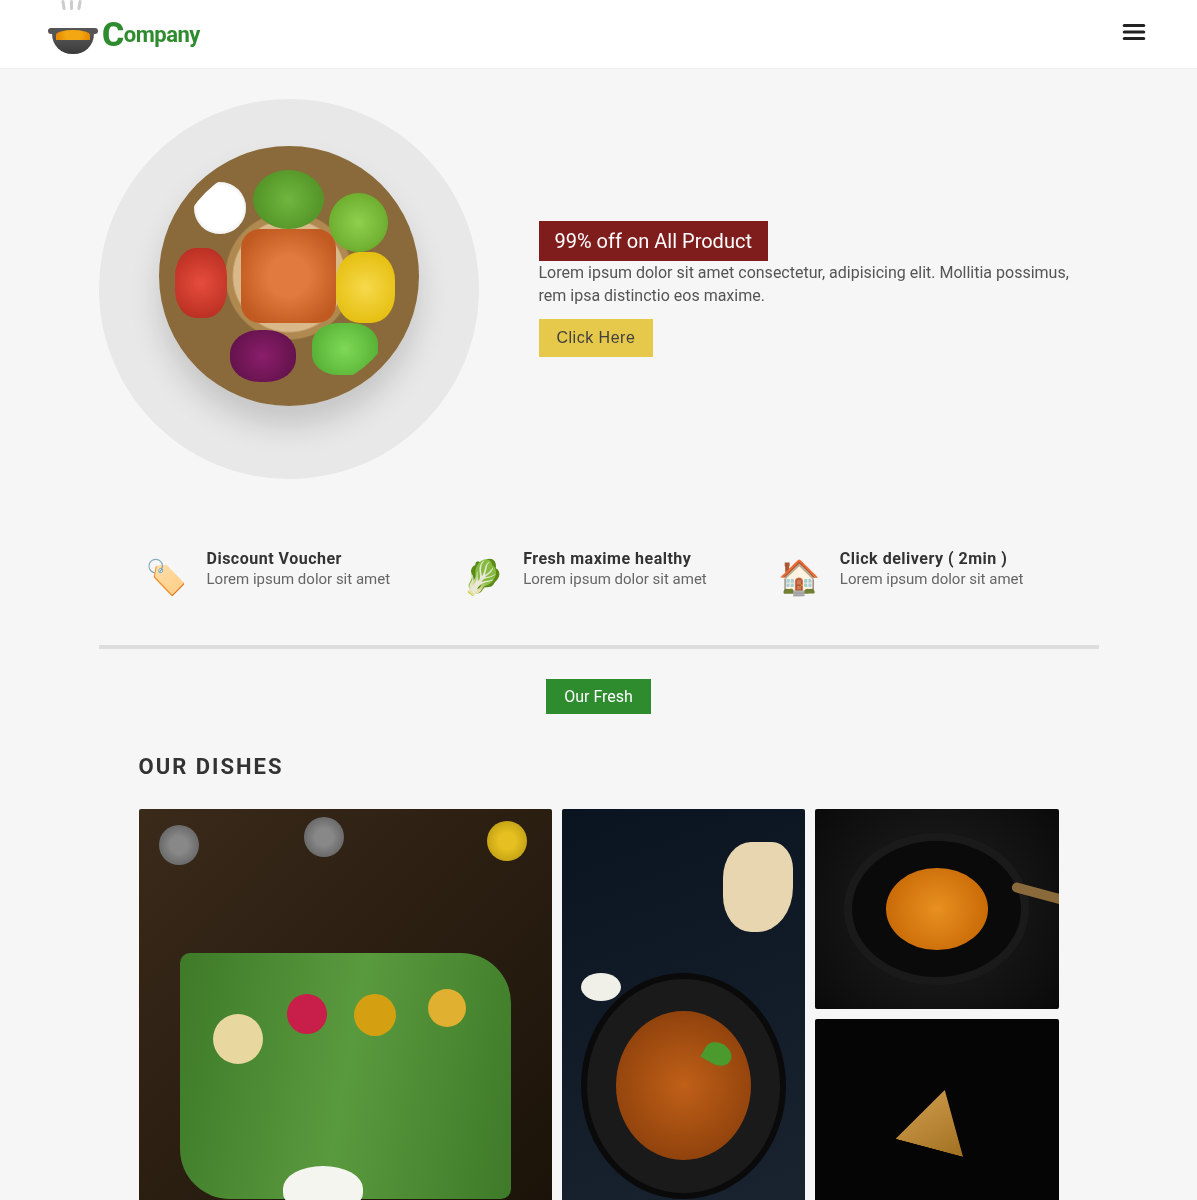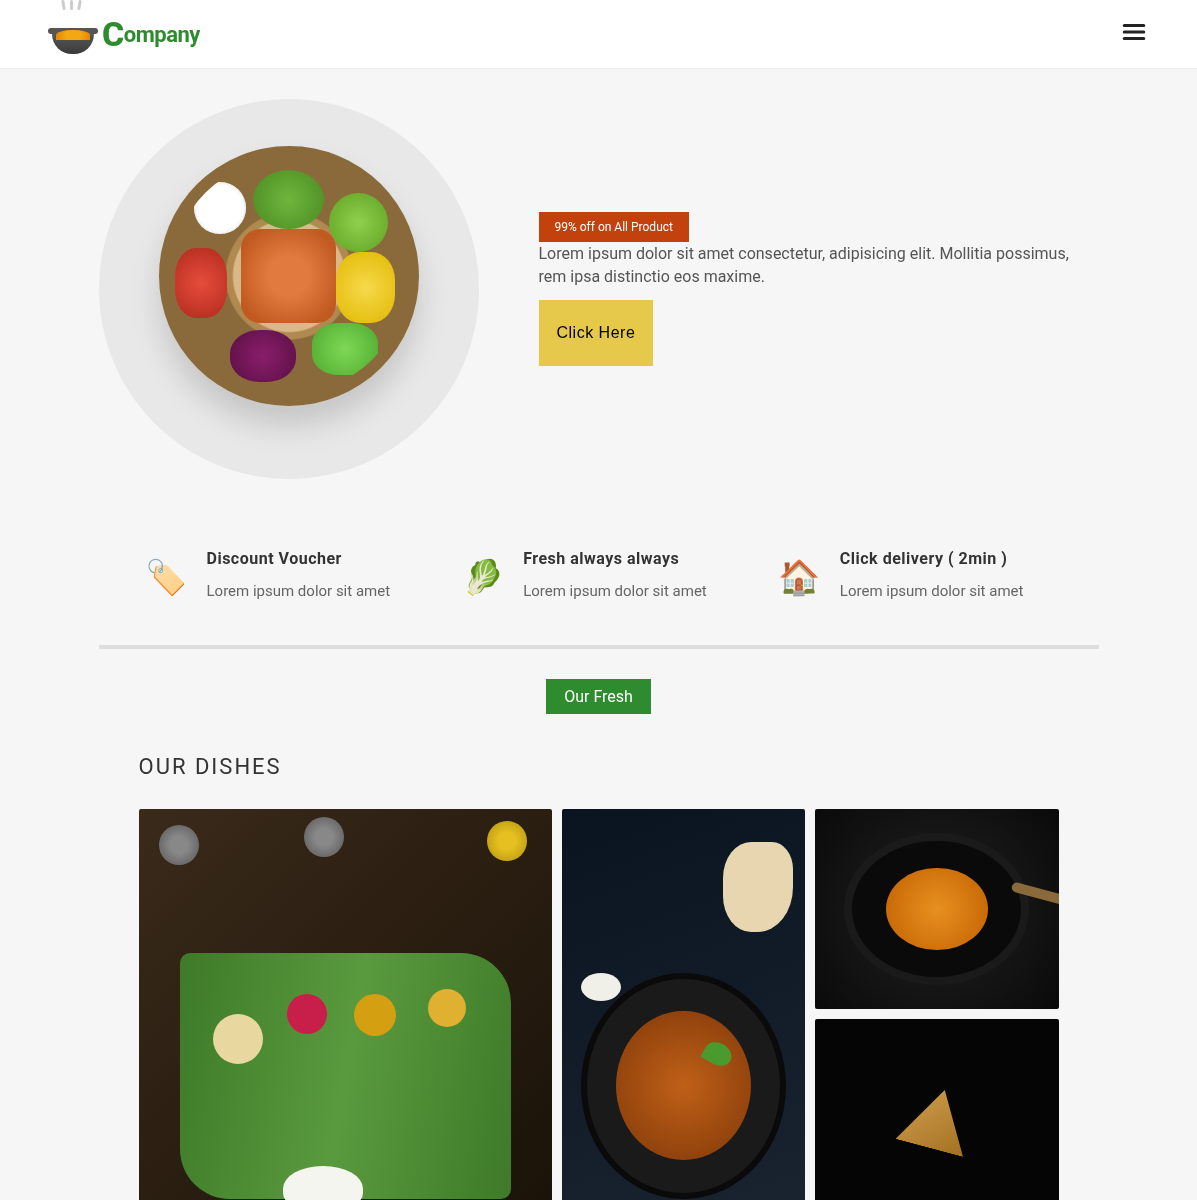--- a/index.html
+++ b/index.html
@@ -33,38 +33,38 @@
   .seg.salmon { top: 30%; left: 30%; width:40%; height:40%; background: radial-gradient(circle,#e07a3e 30%, #c05a20 80%); border-radius: 20%; }
   .seg.greens { top: 5%; left: 35%; width:30%; height:25%; background: radial-gradient(circle,#6fb63e,#4a8a20); border-radius:50%; }
   .seg.peas { top: 15%; right: 8%; width:25%; height:25%; background: radial-gradient(circle,#8fd14f,#5fa020); border-radius:50%; }
   .seg.corn { top: 40%; right: 5%; width:25%; height:30%; background: radial-gradient(circle,#f7d94c,#e0b800); border-radius:40%; }
   .seg.egg { top: 10%; left: 10%; width:22%; height:22%; background: #fff; border-radius:50%; box-shadow: inset 0 0 4px #ddd;}
   .seg.tomato { left: 2%; top: 38%; width:22%; height:30%; background: radial-gradient(circle,#e74c3c,#b02a1d); border-radius:40%; }
   .seg.cabbage { bottom: 5%; left: 25%; width:28%; height:22%; background: radial-gradient(circle,#8a1e6a,#5a0f45); border-radius:45%; }
   .seg.cuc { bottom: 8%; right: 12%; width:28%; height:22%; background: radial-gradient(circle,#7fd957,#4ea82e); border-radius:40%; }
   
   .hero-content { flex: 1; }
-  .badge { display: inline-block; background: #c2410c; color: #fff; padding: 8px 16px; font-size: 12px; }
+  .badge { display: inline-block; background: #7f1d1d; color: #fff; padding: 8px 16px; font-size: 20px; }
   .hero-title { font-size: 52px; font-weight: 400; line-height: 1.05; margin: 6px 0 4px; color: #222; }
   .hero-desc { color: #555; font-size: 16px; line-height: 1.45; margin-bottom: 12px; }
-  .btn-cta { display: inline-block; background: #e6c84a; color: #000000; padding: 24px 18px; font-size: 16px; letter-spacing: 0.5px; cursor: pointer; border:none; }
+  .btn-cta { display: inline-block; background: #e6c84a; color: #404040; padding: 10px 18px; font-size: 16px; letter-spacing: 0.5px; cursor: pointer; border:none; }
   
   
   .features { display: flex; gap: 30px; max-width: 1000px; margin: 0 auto; padding: 10px 40px 30px; }
   .feature { display: flex; gap: 12px; align-items: flex-start; flex: 1; }
   .feat-icon { width: 56px; height: 56px; flex-shrink:0; display:flex; align-items:center; justify-content:center; font-size:34px; }
-  .feat-title { font-weight: 700; font-size: 16px; color: #333; letter-spacing: 0.5px; margin-bottom: 14px; }
+  .feat-title { font-weight: 700; font-size: 16px; color: #333; letter-spacing: 0.5px; margin-bottom: 2px; }
   .feat-desc { color: #666; font-size: 15px; }
   
   .divider { max-width: 1000px; margin: 10px auto 30px; height: 4px; background: #ddd; }
   
   .menu-badge { display: block; width: fit-content; margin: 0 auto 40px; background: #2e8b2e; color: #fff; padding: 8px 18px; font-size: 16px; }
   
   .dishes { max-width: 1000px; margin: 0 auto; padding: 0 40px; }
-  .dishes-title { font-size: 22px; font-weight: 400; letter-spacing: 2px; color: #333; margin-bottom: 30px; }
+  .dishes-title { font-size: 22px; font-weight: 700; letter-spacing: 2px; color: #333; margin-bottom: 30px; }
   .dish-grid { display: grid; grid-template-columns: 1.7fr 1fr 1fr; grid-template-rows: 200px 200px; gap: 10px; }
   .dish { background: #333; border-radius: 2px; overflow:hidden; position:relative; }
   .dish1 { grid-row: 1 / 3; background: linear-gradient(135deg,#3a2a1a,#1a1208); }
   .dish2 { grid-row: 1 / 3; background: linear-gradient(160deg,#0a1420,#1a2430); }
   .dish3 { background: radial-gradient(circle at 50% 50%, #1a1a1a 0 30%, #0a0a0a 100%); }
   .dish4 { background: #050505; }
   
   
   .leaf { position:absolute; top:35%; left:10%; right:10%; bottom:5%; background: linear-gradient(100deg,#3e7a28,#5a9a3e,#3e7a28); border-radius: 10px 50px 10px 50px; }
   .thali-item { position:absolute; border-radius:50%; }
@@ -146,21 +146,21 @@
     <div class="feature">
       <div class="feat-icon">🏷️</div>
       <div>
         <div class="feat-title">Discount Voucher</div>
         <div class="feat-desc">Lorem ipsum dolor sit amet</div>
       </div>
     </div>
     <div class="feature">
       <div class="feat-icon">🥬</div>
       <div>
-        <div class="feat-title">Fresh always always</div>
+        <div class="feat-title">Fresh maxime healthy</div>
         <div class="feat-desc">Lorem ipsum dolor sit amet</div>
       </div>
     </div>
     <div class="feature">
       <div class="feat-icon">🏠</div>
       <div>
         <div class="feat-title">Click delivery ( 2min )</div>
         <div class="feat-desc">Lorem ipsum dolor sit amet</div>
       </div>
     </div>

